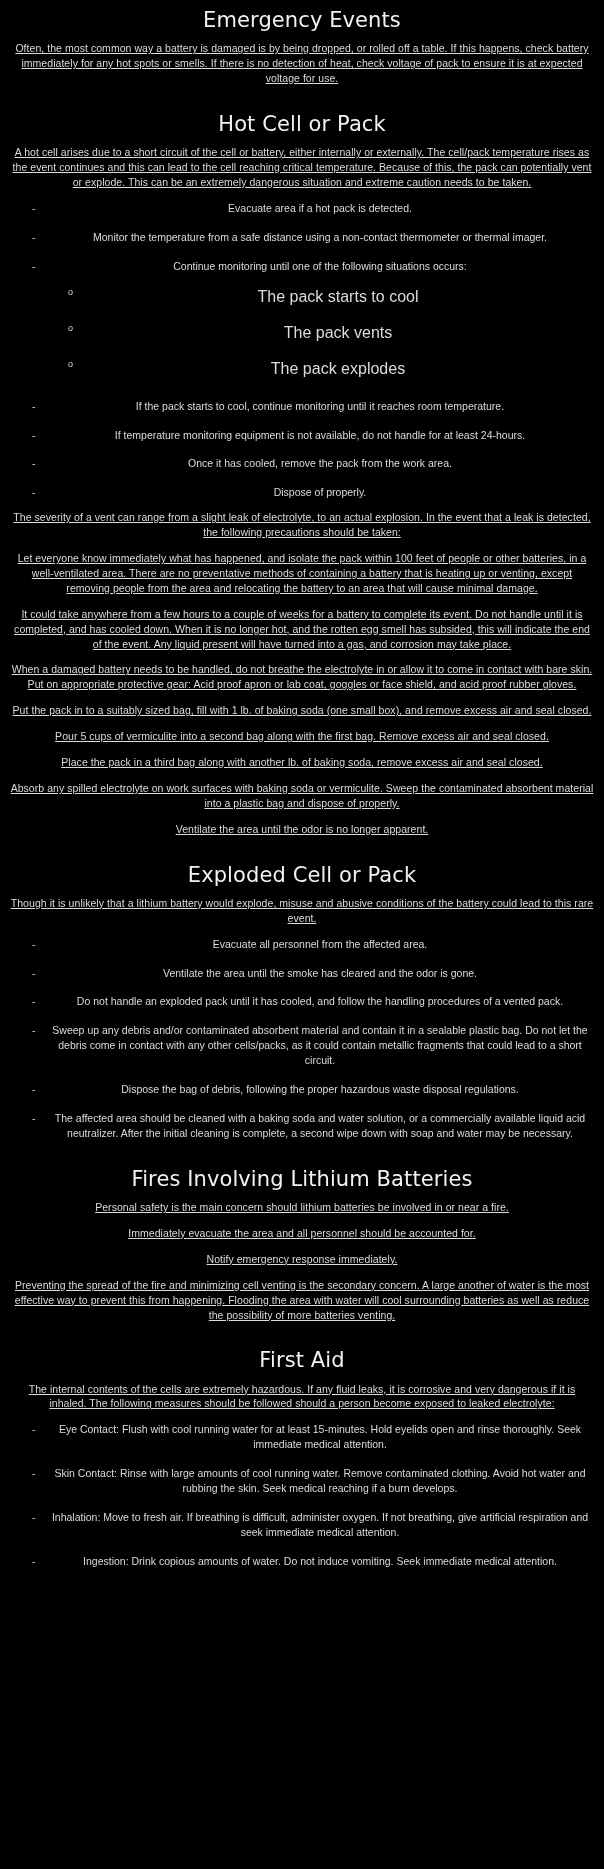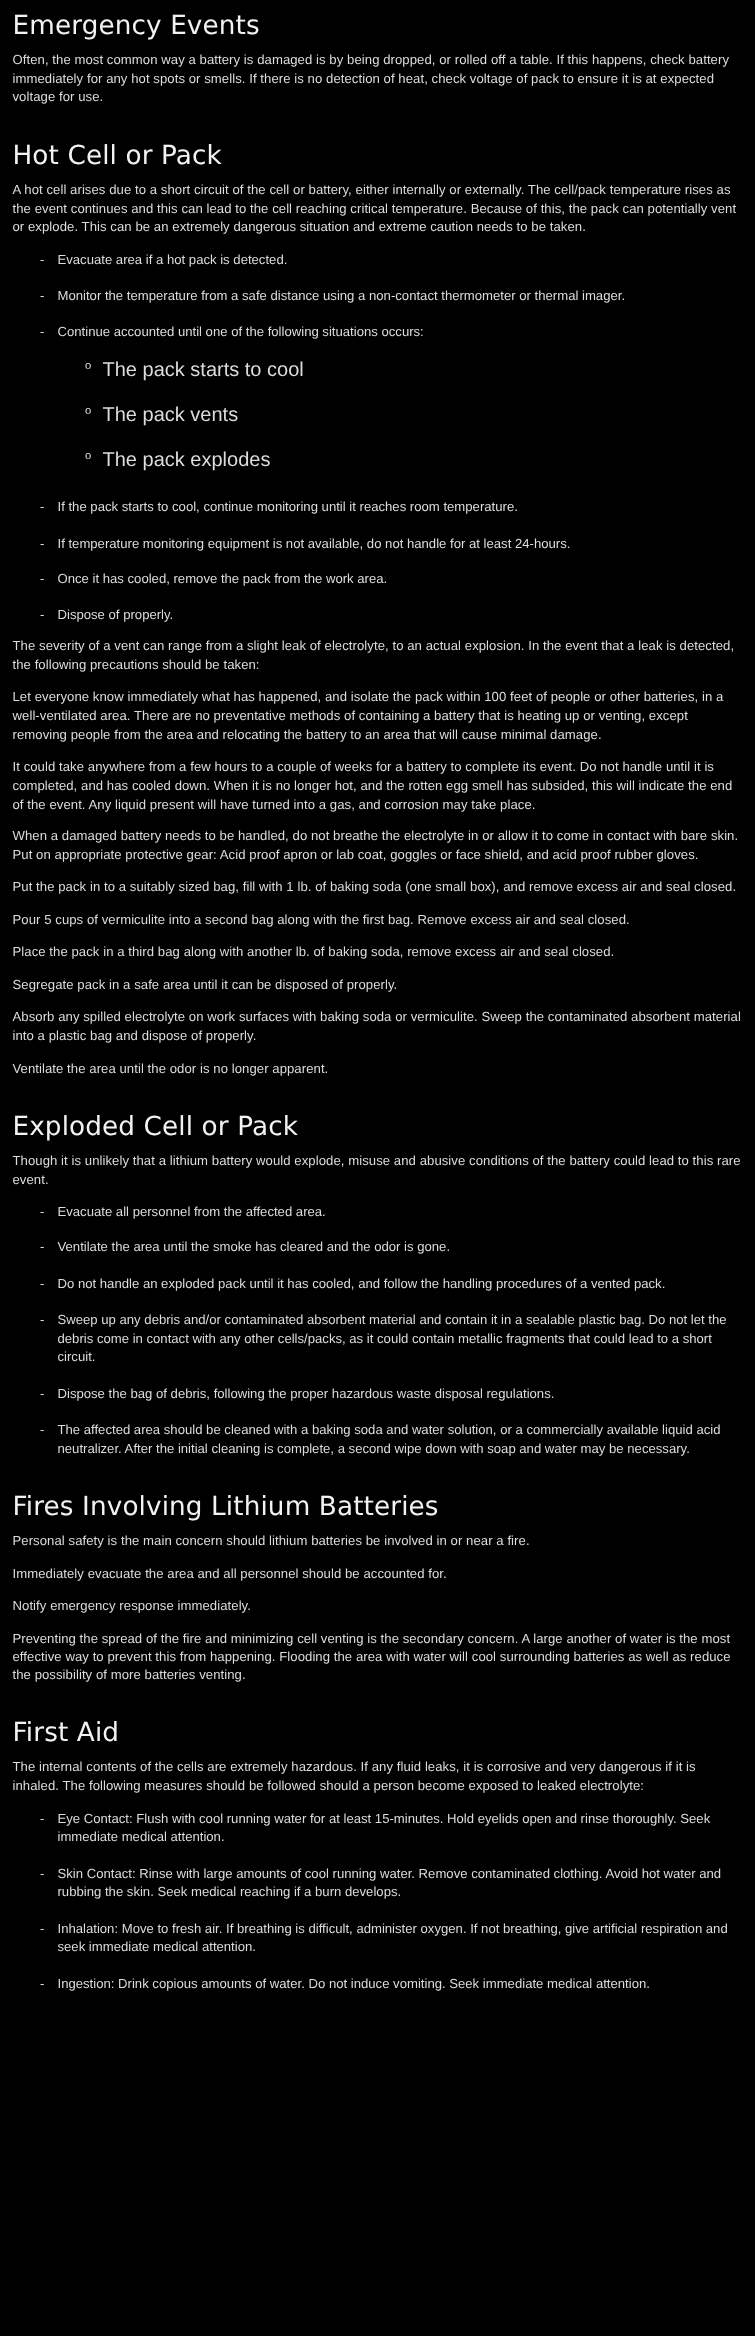--- a/index.html
+++ b/index.html
@@ -30,20 +30,21 @@
   }
   h1.section.spaced {
     margin-top: 26px;
   }
   p.body {
     font-size: 10.5px;
     line-height: 1.42;
     color: #dcdcdc;
     margin: 0 0 11px 0;
     letter-spacing: 0.05px;
+    text-decoration: underline;
   }
   ul.lvl1 {
     list-style: none;
     margin: 0 0 10px 0;
     padding: 0 0 0 22px;
   }
   ul.lvl1 > li {
     position: relative;
     font-size: 10.5px;
     line-height: 1.42;
@@ -80,40 +81,41 @@
   ul.lvl2 > li::before {
     content: "o";
     position: absolute;
     left: 0;
     top: 0;
     font-size: 9px;
     color: #dcdcdc;
   }
   .block {
     margin-bottom: 0;
+    text-align: center;
   }
 </style>
 </head>
 <body>
 
 <div id="doc">
 
   <section class="block">
     <h1 class="section">Emergency Events</h1>
     <p class="body">Often, the most common way a battery is damaged is by being dropped, or rolled off a table. If this happens, check battery immediately for any hot spots or smells. If there is no detection of heat, check voltage of pack to ensure it is at expected voltage for use.</p>
   </section>
 
   <section class="block">
     <h1 class="section spaced">Hot Cell or Pack</h1>
     <p class="body">A hot cell arises due to a short circuit of the cell or battery, either internally or externally. The cell/pack temperature rises as the event continues and this can lead to the cell reaching critical temperature. Because of this, the pack can potentially vent or explode. This can be an extremely dangerous situation and extreme caution needs to be taken.</p>
     <ul class="lvl1">
       <li><span>Evacuate area if a hot pack is detected.</span></li>
       <li><span>Monitor the temperature from a safe distance using a non-contact thermometer or thermal imager.</span></li>
       <li>
-        <span>Continue accounted until one of the following situations occurs:</span>
+        <span>Continue monitoring until one of the following situations occurs:</span>
         <ul class="lvl2">
           <li><span>The pack starts to cool</span></li>
           <li><span>The pack vents</span></li>
           <li><span>The pack explodes</span></li>
         </ul>
       </li>
       <li><span>If the pack starts to cool, continue monitoring until it reaches room temperature.</span></li>
       <li><span>If temperature monitoring equipment is not available, do not handle for at least 24-hours.</span></li>
       <li><span>Once it has cooled, remove the pack from the work area.</span></li>
       <li><span>Dispose of properly.</span></li>
@@ -121,21 +123,20 @@
   </section>
 
   <section class="block">
     <p class="body">The severity of a vent can range from a slight leak of electrolyte, to an actual explosion. In the event that a leak is detected, the following precautions should be taken:</p>
     <p class="body">Let everyone know immediately what has happened, and isolate the pack within 100 feet of people or other batteries, in a well-ventilated area. There are no preventative methods of containing a battery that is heating up or venting, except removing people from the area and relocating the battery to an area that will cause minimal damage.</p>
     <p class="body">It could take anywhere from a few hours to a couple of weeks for a battery to complete its event. Do not handle until it is completed, and has cooled down. When it is no longer hot, and the rotten egg smell has subsided, this will indicate the end of the event. Any liquid present will have turned into a gas, and corrosion may take place.</p>
     <p class="body">When a damaged battery needs to be handled, do not breathe the electrolyte in or allow it to come in contact with bare skin. Put on appropriate protective gear: Acid proof apron or lab coat, goggles or face shield, and acid proof rubber gloves.</p>
     <p class="body">Put the pack in to a suitably sized bag, fill with 1 lb. of baking soda (one small box), and remove excess air and seal closed.</p>
     <p class="body">Pour 5 cups of vermiculite into a second bag along with the first bag. Remove excess air and seal closed.</p>
     <p class="body">Place the pack in a third bag along with another lb. of baking soda, remove excess air and seal closed.</p>
-    <p class="body">Segregate pack in a safe area until it can be disposed of properly.</p>
     <p class="body"> Absorb any spilled electrolyte on work surfaces with baking soda or vermiculite. Sweep the contaminated absorbent material into a plastic bag and dispose of properly.</p>
     <p class="body">Ventilate the area until the odor is no longer apparent.</p>
   </section>
 
   <section class="block">
     <h1 class="section spaced">Exploded Cell or Pack</h1>
     <p class="body">Though it is unlikely that a lithium battery would explode, misuse and abusive conditions of the battery could lead to this rare event.</p>
     <ul class="lvl1">
       <li><span>Evacuate all personnel from the affected area.</span></li>
       <li><span>Ventilate the area until the smoke has cleared and the odor is gone.</span></li>

